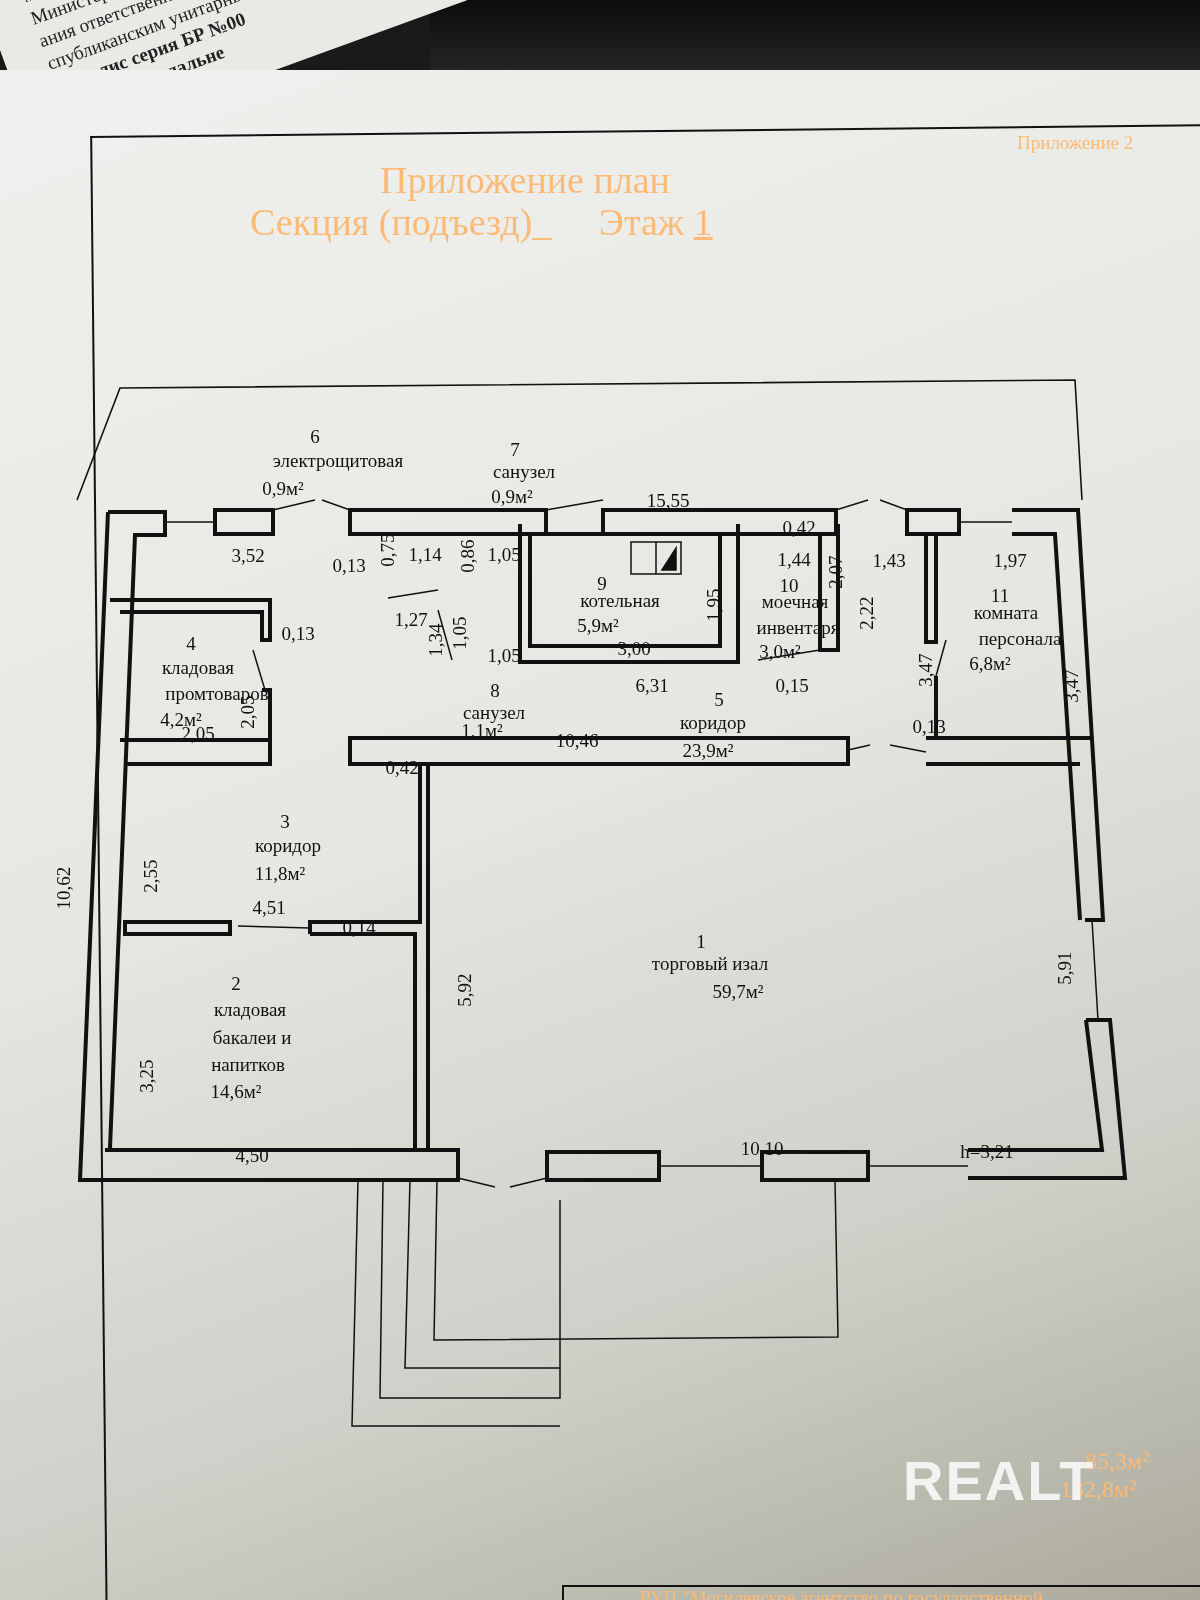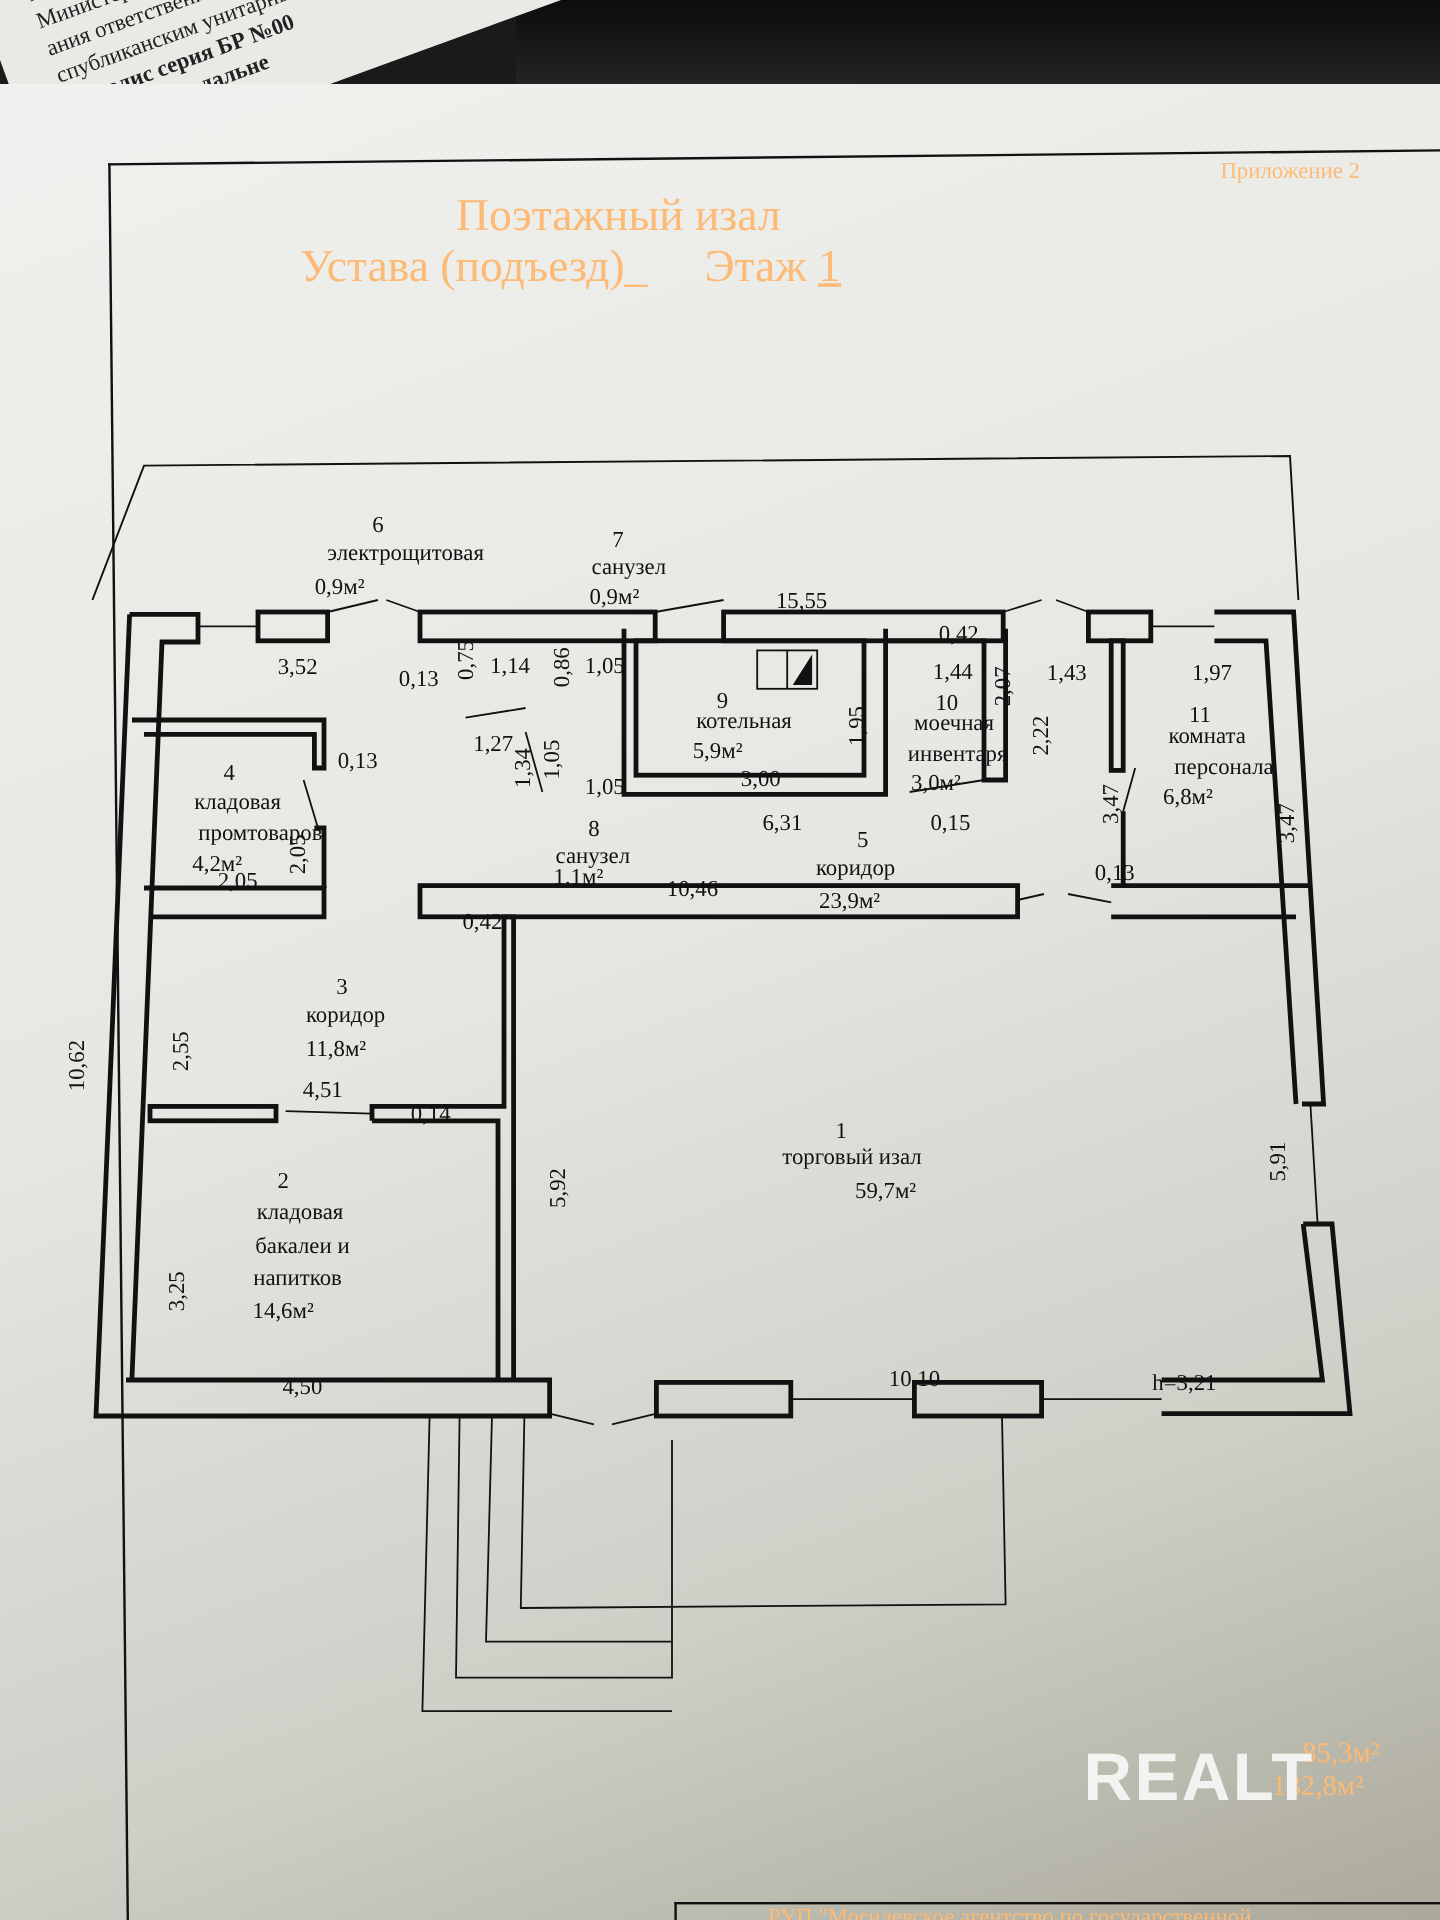--- a/index.html
+++ b/index.html
@@ -33,23 +33,23 @@
   <div class="line" style="top:112px">ания ответственности</div>
   <div class="line" style="top:136px">спубликанским унитарны</div>
   <div class="line" style="top:160px;font-weight:bold">ой полис серия БР №00</div>
   <div class="line" style="top:184px;font-weight:bold">ии Устава, в дальне</div>
 </div>
 
 <div class="sheet"></div>
 <div class="frame"></div>
 
 <div class="abs appendix">Приложение 2</div>
-<div class="abs title1">Поэтажный изал</div>
+<div class="abs title1">Приложение план</div>
 <div class="abs title2">
-  <span>Устава (подъезд)_</span>&nbsp;&nbsp;&nbsp;&nbsp;
+  <span>Секция (подъезд)_</span>&nbsp;&nbsp;&nbsp;&nbsp;
   <span>Этаж</span>
   <span class="u">1</span>
 </div>
 
 <svg class="plan" width="1200" height="1600">
   <g stroke="#111" fill="none" stroke-width="1.6">
     <polyline points="77,500 120,388 1075,380 1082,500"></polyline>
   </g>
   <g stroke="#111" fill="none" stroke-width="4">
 

